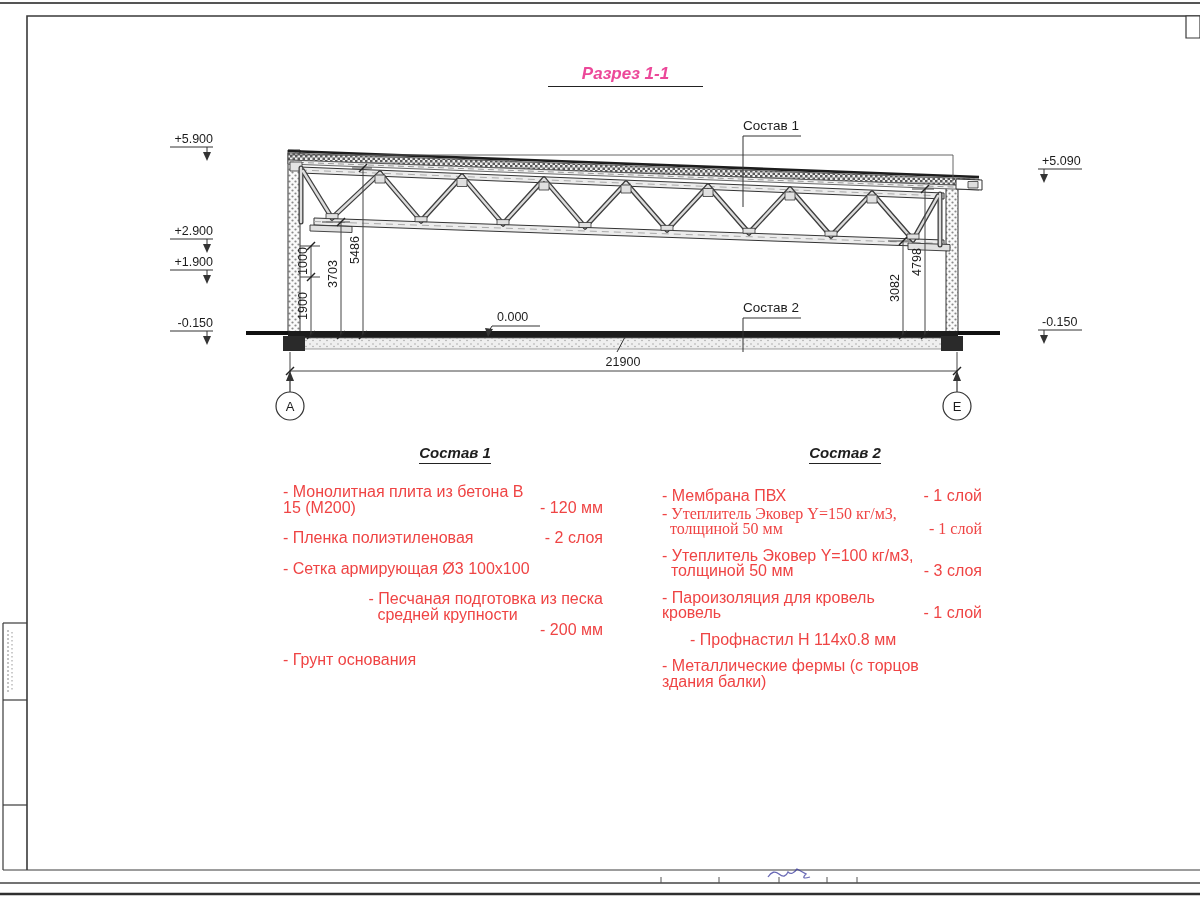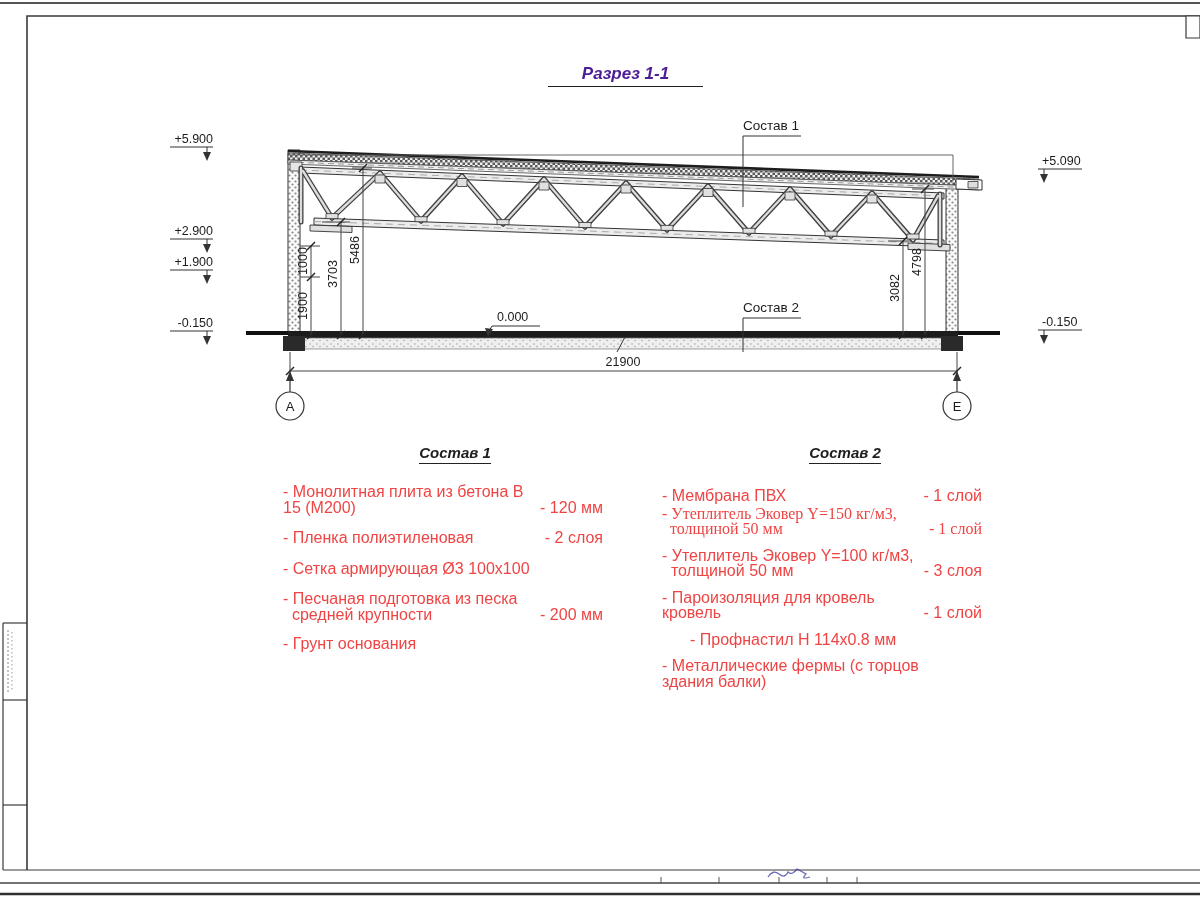--- a/index.html
+++ b/index.html
@@ -1,21 +1,21 @@
 <!DOCTYPE html>
 <html><head>
 <meta charset="utf-8">
 <style>
   html,body{margin:0;padding:0;background:#fff;}
   .page{position:relative;width:1200px;height:900px;background:#ffffff;overflow:hidden;
         font-family:"Liberation Sans", sans-serif;color:#222;}
   svg{position:absolute;left:0;top:0;}
   .abs{position:absolute;}
   .title{font-size:17px;font-style:italic;font-weight:bold;text-align:center;
-         border-bottom:1.6px solid #222;padding-bottom:2px;color:#4c1d95;}
+         border-bottom:1.6px solid #222;padding-bottom:2px;color:#ec4899;}
   .comp-title{font-size:15px;font-style:italic;font-weight:bold;text-align:center;color:#1e1e1e;}
   .comp-title span{border-bottom:1.3px solid #222;padding-bottom:2px;}
   .comp-list{display:flex;flex-direction:column;font-size:16px;color:#ef4444;}
   .comp-row{display:flex;align-items:flex-end;line-height:15.5px;}
   .comp-name{flex:1;white-space:pre-wrap;}
   .comp-qty{white-space:nowrap;padding-left:8px;}
   .dim-text{font-size:12.5px;fill:#1c1c1c;}
   .lvl-text{font-size:12.5px;fill:#1c1c1c;}
   .axis-text{font-size:13px;fill:#1c1c1c;}
   .callout-text{font-size:13.5px;fill:#1c1c1c;}
@@ -292,21 +292,21 @@
     <div class="comp-qty">- 120 мм</div>
   </div>
   <div class="comp-row" style="margin-top:15px;">
     <div class="comp-name">- Пленка полиэтиленовая</div>
     <div class="comp-qty">-  2 слоя</div>
   </div>
   <div class="comp-row" style="margin-top:15px;">
     <div class="comp-name">- Сетка армирующая Ø3 100х100</div>
     <div class="comp-qty"></div>
   </div>
-  <div class="comp-row" style="margin-top:15px;">
+  <div class="comp-row" style="margin-top:15px;flex-direction:column;">
     <div class="comp-name">- Песчаная подготовка из песка
   средней крупности</div>
     <div class="comp-qty">- 200 мм</div>
   </div>
   <div class="comp-row" style="margin-top:14px;justify-content:center;">
     <div class="comp-name">- Грунт основания</div>
     <div class="comp-qty"></div>
   </div>
 </div>
 

